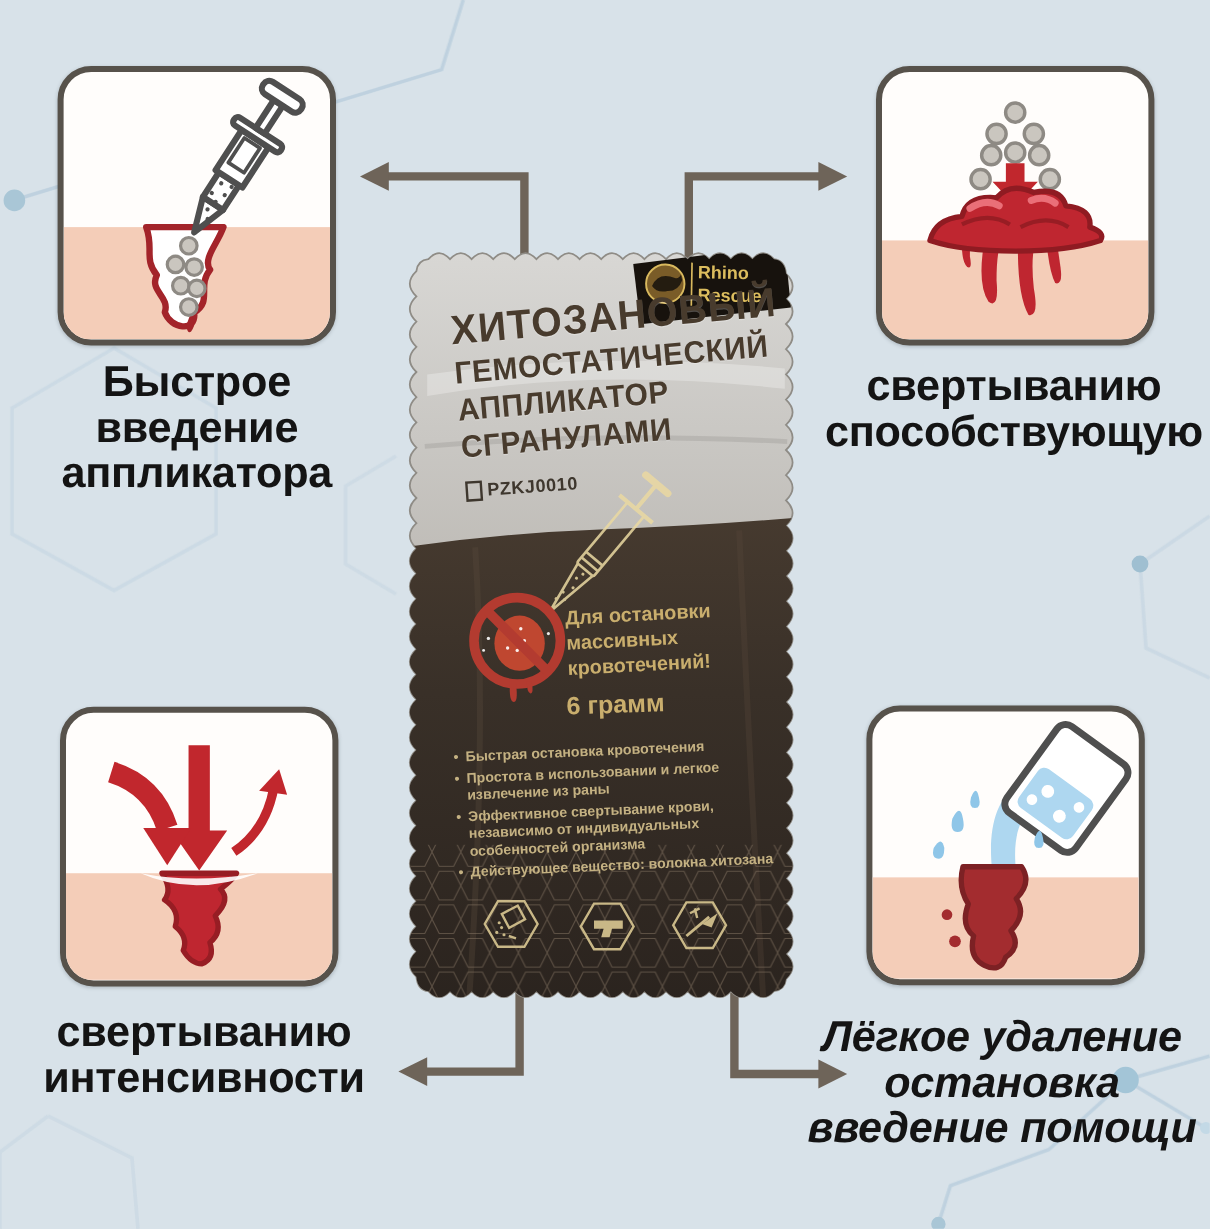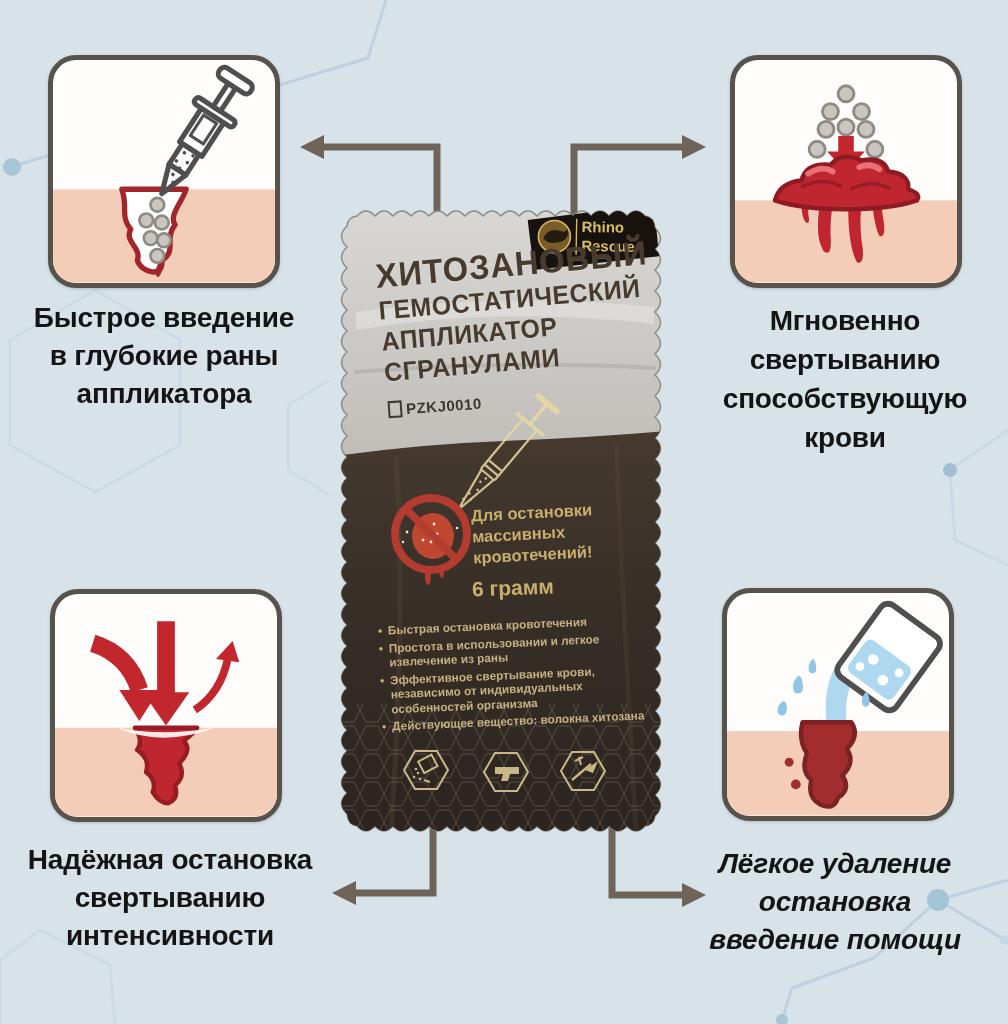--- a/index.html
+++ b/index.html
@@ -16,21 +16,21 @@
     border:5px solid #57524b;border-radius:28px;background:#fffdfb;
     overflow:hidden;z-index:2;box-shadow:0 1px 3px rgba(60,70,80,.25);
   }
   .card svg{display:block;width:100%;height:100%;}
   .card-tl{left:48px;top:55px;}
   .card-tr{left:730px;top:55px;}
   .card-bl{left:50px;top:589px;}
   .card-br{left:722px;top:588px;}
   .caption{
     position:absolute;z-index:2;text-align:center;font-weight:bold;
-    font-size:28px;line-height:38px;color:#141414;letter-spacing:-0.2px;
+    font-size:36px;line-height:38px;color:#141414;letter-spacing:-0.2px;
   }
   .caption span{display:block;}
   .cap-tl{left:8px;top:299px;width:312px;}
   .cap-tr{left:684px;top:301px;width:322px;line-height:39px;}
   .cap-bl{left:0px;top:841px;width:340px;}
   .cap-br{left:662px;top:845px;width:346px;font-style:italic;}
   .package{position:absolute;left:336px;top:192px;width:332px;height:656px;z-index:3;}
   .package > svg{position:absolute;left:0;top:0;width:332px;height:656px;}
   .pkg-title{
     position:absolute;left:38px;top:64px;width:260px;z-index:4;
@@ -201,31 +201,27 @@
       <path d="M30 40 q3 -6 4 0 q1 5 -2 5 q-3 0 -2 -5 Z"></path>
       <path d="M23 51 q3 -5 4 0 q0 4 -2 4 q-3 0 -2 -4 Z"></path>
       <path d="M37 32 q2 -5 3 0 q1 4 -1.5 4 q-2.5 0 -1.5 -4 Z"></path>
       <path d="M61 47 q2 -5 3 0 q1 4 -1.5 4 q-2.5 0 -1.5 -4 Z"></path>
     </g>
   </svg>
 </div>
 
 <div class="caption cap-tl">
   <span>Быстрое введение</span>
-  <span>в глубокие раны</span>
   <span>аппликатора</span>
 </div>
 <div class="caption cap-tr">
-  <span>Мгновенно</span>
   <span>свертыванию</span>
   <span>способствующую</span>
-  <span>крови</span>
 </div>
 <div class="caption cap-bl">
-  <span>Надёжная остановка</span>
   <span>свертыванию</span>
   <span>интенсивности</span>
 </div>
 <div class="caption cap-br">
   <span>Лёгкое удаление</span>
   <span>остановка</span>
   <span>введение помощи</span>
 </div>
 
 <div class="package">

